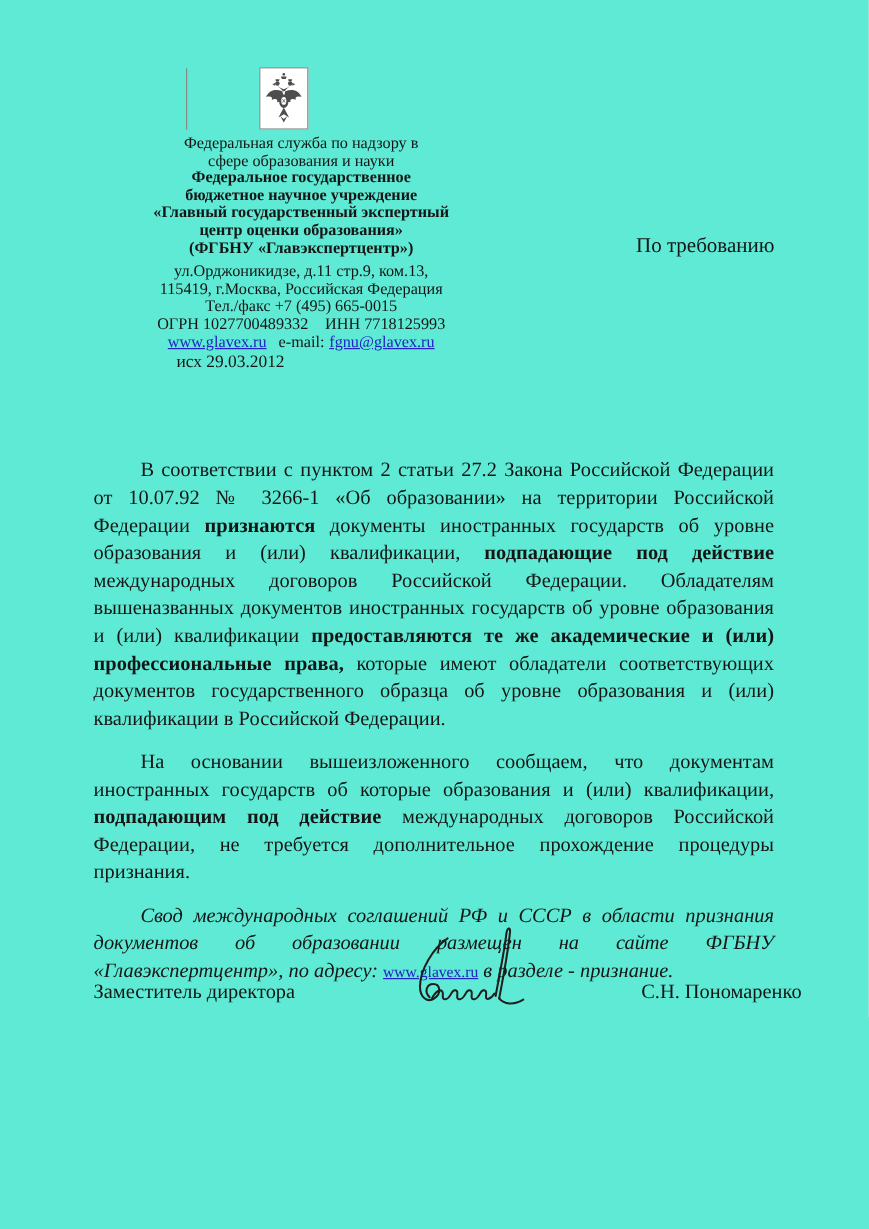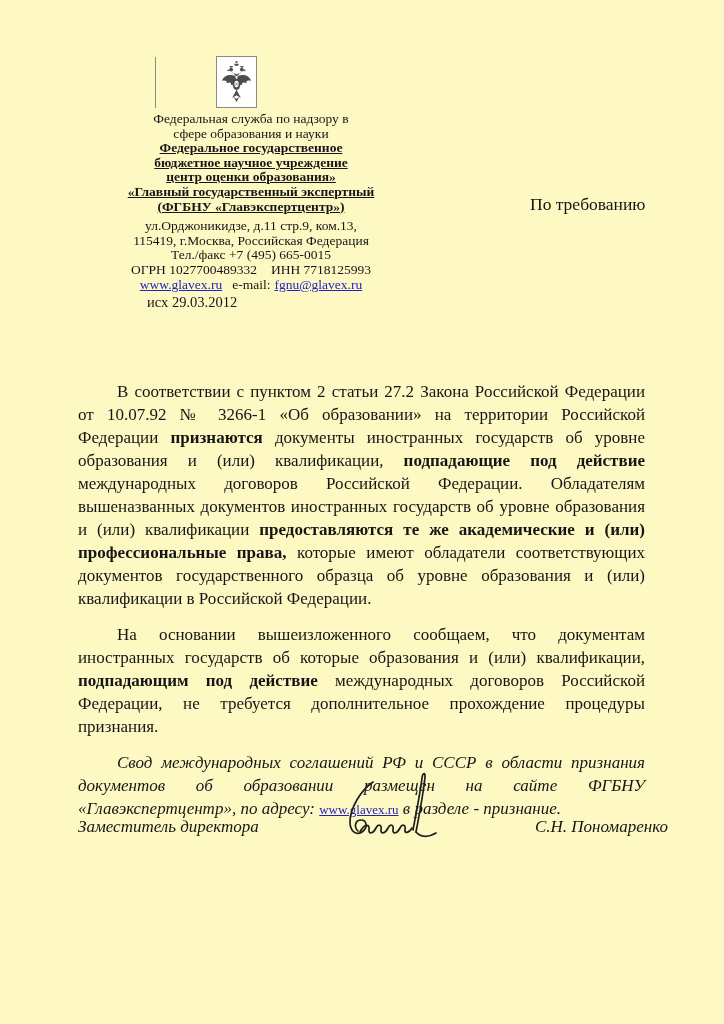--- a/index.html
+++ b/index.html
@@ -1,20 +1,20 @@
 <!DOCTYPE html>
 <html><head>
 <meta charset="utf-8">
 <style>
   html, body { margin: 0; padding: 0; background: #e8e8e8; }
   .page {
     position: relative;
     width: 724px;
     height: 1024px;
-    background: #fef9c3;
+    background: #5eead4;
     margin: 0 auto;
     font-family: "Liberation Serif", serif;
     color: #151515;
     overflow: hidden;
   }
 
   
   .fold-line {
     position: absolute;
     left: 155px; top: 57px;
@@ -34,21 +34,21 @@
 
   .letterhead {
     position: absolute;
     left: 95px; top: 112px;
     width: 312px;
     text-align: center;
     line-height: 14.6px;
     font-size: 13.5px;
   }
   .parent-org div { white-space: nowrap; }
-  .org-name div { font-weight: bold; white-space: nowrap; text-decoration: underline; }
+  .org-name div { font-weight: bold; white-space: nowrap; }
   .address { margin-top: 5px; }
   .address div { white-space: nowrap; }
   .ogrn-inn span + span { margin-left: 14px; text-align: center; }
   a.doc-link {
     color: #2323c4;
     cursor: pointer;
   }
   .links-line .email-label { color: #151515; margin: 8px 4px 0 10px; }
 
   .ref-line {
@@ -84,21 +84,20 @@
   }
 
   
   .sig-row {
     position: absolute;
     left: 78px; top: 817px;
     width: 590px;
     display: flex;
     justify-content: space-between;
     font-size: 17px;
-    font-style: italic;
   }
   .signature-svg {
     position: absolute;
     left: 333px; top: 770px;
     width: 112px; height: 76px;
   }
 </style>
 </head>
 <body>
 
@@ -139,22 +138,22 @@
   </div>
 
   <div class="letterhead">
     <div class="parent-org">
       <div>Федеральная служба по надзору в</div>
       <div>сфере образования и науки</div>
     </div>
     <div class="org-name">
       <div>Федеральное государственное</div>
       <div>бюджетное научное учреждение</div>
+      <div>«Главный государственный экспертный</div>
       <div>центр оценки образования»</div>
-      <div>«Главный государственный экспертный</div>
       <div>(ФГБНУ «Главэкспертцентр»)</div>
     </div>
     <div class="address">
       <div>ул.Орджоникидзе, д.11 стр.9, ком.13,</div>
       <div>115419, г.Москва, Российская Федерация</div>
       <div>Тел./факс +7 (495) 665-0015</div>
       <div class="ogrn-inn">
         <span>ОГРН 1027700489332</span><span>ИНН 7718125993</span>
       </div>
       <div class="links-line">

